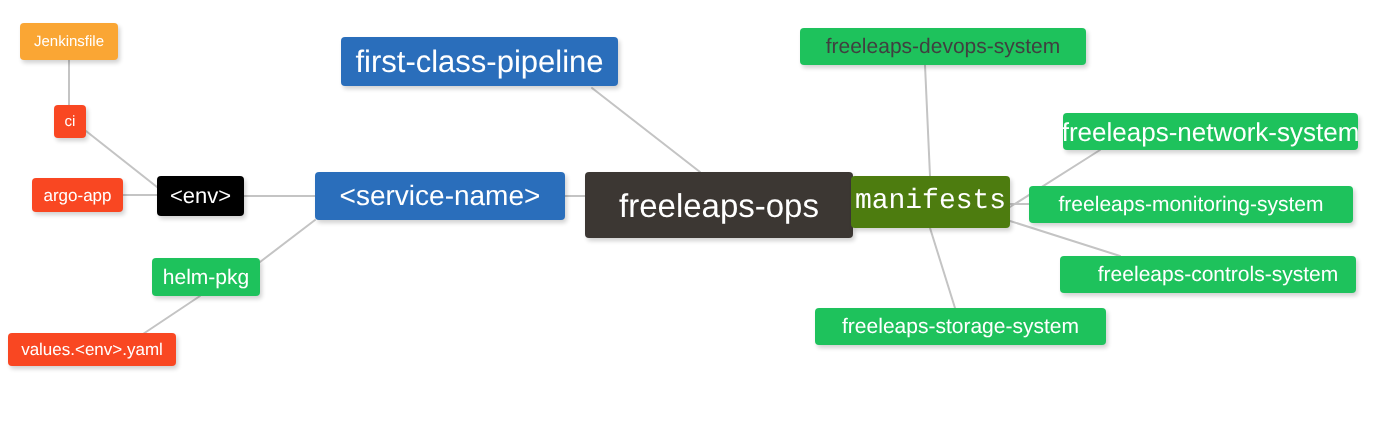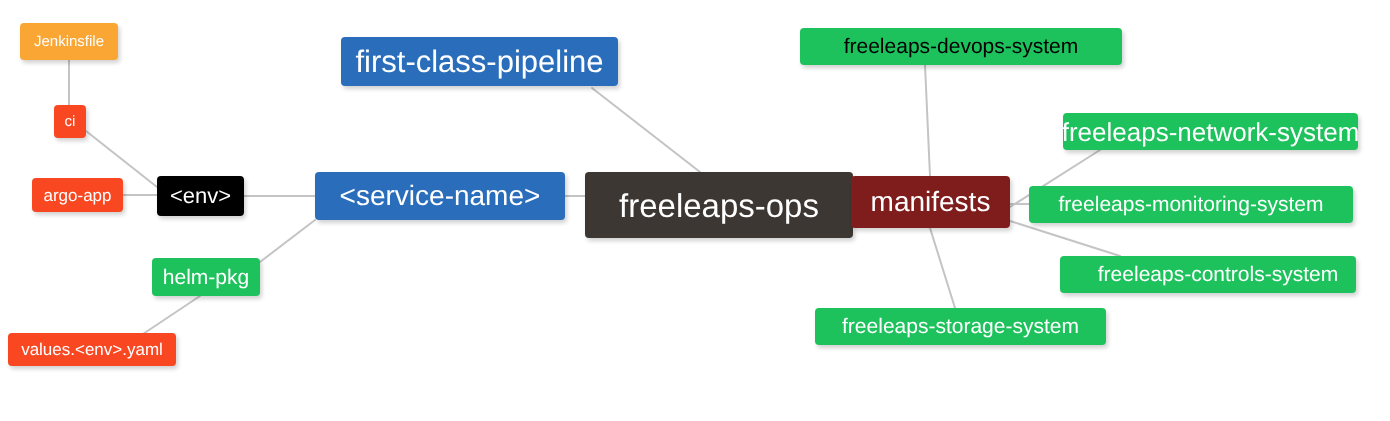--- a/index.html
+++ b/index.html
@@ -87,24 +87,24 @@
       </div>
       <div class="node" style="left: 315px; top: 37px; width: 277px; height: 49px; background: rgb(42, 110, 187); font-size: 31px; color: rgb(255, 255, 255); margin-left: 26px;">
         <span class="node-label">first-class-pipeline</span>
       </div>
       <div class="node" style="left: 315px; top: 172px; width: 250px; height: 48px; background: rgb(42, 110, 187); font-size: 28px; color: rgb(255, 255, 255);">
         <span class="node-label">&lt;service-name&gt;</span>
       </div>
       <div class="node" style="left: 585px; top: 172px; width: 268px; height: 66px; background: rgb(60, 55, 51); font-size: 33px; color: rgb(255, 255, 255);">
         <span class="node-label">freeleaps-ops</span>
       </div>
-      <div class="node" style="left: 851px; top: 176px; width: 159px; height: 52px; background: #7f1d1d; font-size: 28px; color: rgb(255, 255, 255);">
+      <div class="node" style="left: 851px; top: 176px; width: 159px; height: 52px; background: #4d7c0f; font-size: 28px; color: rgb(255, 255, 255); font-family: Liberation Mono, monospace;">
         <span class="node-label">manifests</span>
       </div>
-      <div class="node" style="left: 800px; top: 28px; width: 322px; height: 37px; background: rgb(30, 194, 92); font-size: 21px; color: #000000;">
+      <div class="node" style="left: 800px; top: 28px; width: 286px; height: 37px; background: rgb(30, 194, 92); font-size: 21px; color: #404040;">
         <span class="node-label">freeleaps-devops-system</span>
       </div>
       <div class="node" style="left: 1055px; top: 113px; width: 295px; height: 37px; background: rgb(30, 194, 92); font-size: 26px; color: rgb(255, 255, 255); margin-left: 8px;">
         <span class="node-label">freeleaps-network-system</span>
       </div>
       <div class="node" style="left: 1029px; top: 186px; width: 324px; height: 37px; background: rgb(30, 194, 92); font-size: 21px; color: rgb(255, 255, 255);">
         <span class="node-label">freeleaps-monitoring-system</span>
       </div>
       <div class="node" style="left: 1060px; top: 256px; width: 296px; height: 37px; background: rgb(30, 194, 92); font-size: 21px; color: rgb(255, 255, 255); padding-left: 20px;">
         <span class="node-label">freeleaps-controls-system</span>

